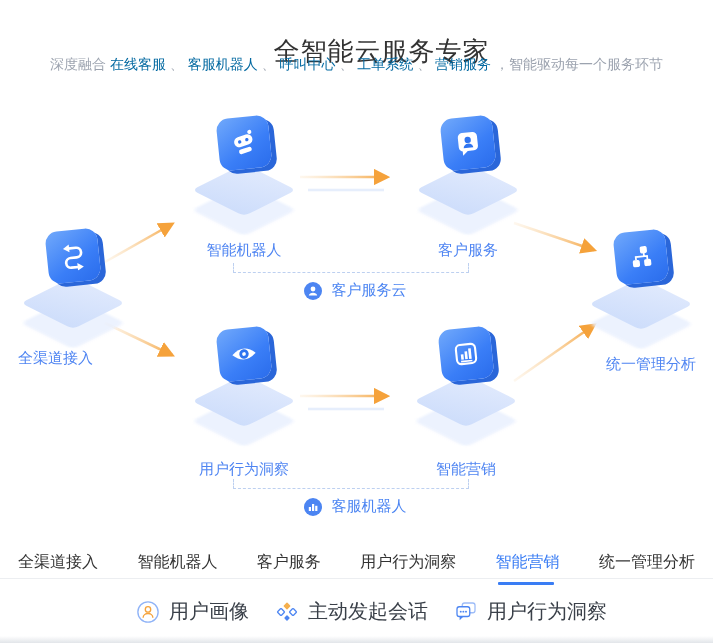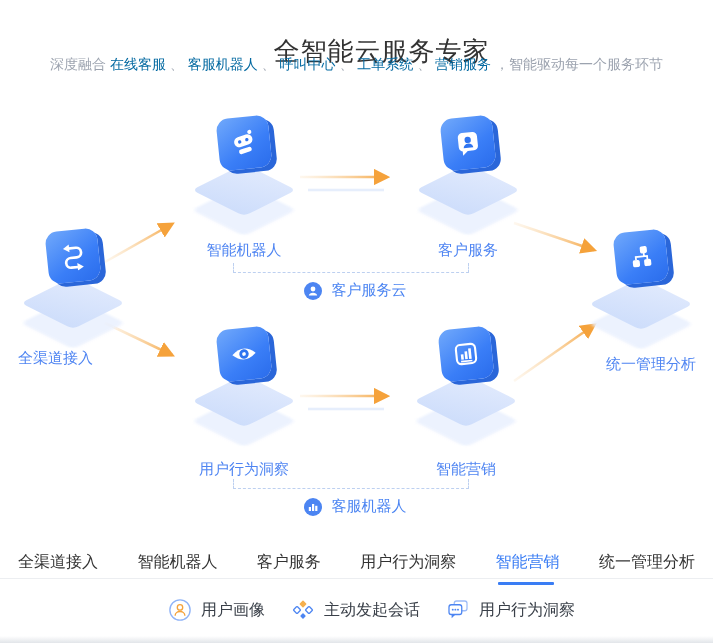--- a/index.html
+++ b/index.html
@@ -36,21 +36,21 @@
   .tabbar{position:absolute;top:535px;left:0;width:677px;height:43px;padding:0 18px;
           display:flex;justify-content:space-between;align-items:flex-start;
           border-bottom:1px solid #ECEEF1;}
   .tab{position:relative;padding-top:17px;padding-bottom:10px;font-size:16px;color:#333;cursor:pointer;}
   .tab.active{color:#3A7DF4;}
   .tab.active::after{content:"";position:absolute;left:2px;right:6px;bottom:-2px;height:3px;
                      background:#3A7DF4;border-radius:1px;}
   
   .features{position:absolute;top:598px;left:0;width:713px;padding-left:30px;box-sizing:border-box;
             display:flex;justify-content:center;gap:26px;}
-  .feature{display:flex;align-items:center;gap:9px;font-size:16px;color:#3A4049;}
+  .feature{display:flex;align-items:center;gap:9px;font-size:20px;color:#3A4049;}
   .ficon{width:24px;height:24px;display:inline-flex;}
   .bottom-strip{position:absolute;bottom:0;left:0;width:100%;height:7px;
                 background:linear-gradient(180deg,#ffffff 0%,#e2e5e9 100%);}
 </style>
 </head>
 <body>
 
 <div class="page">
 
   <h2 class="title">全智能云服务专家</h2>

